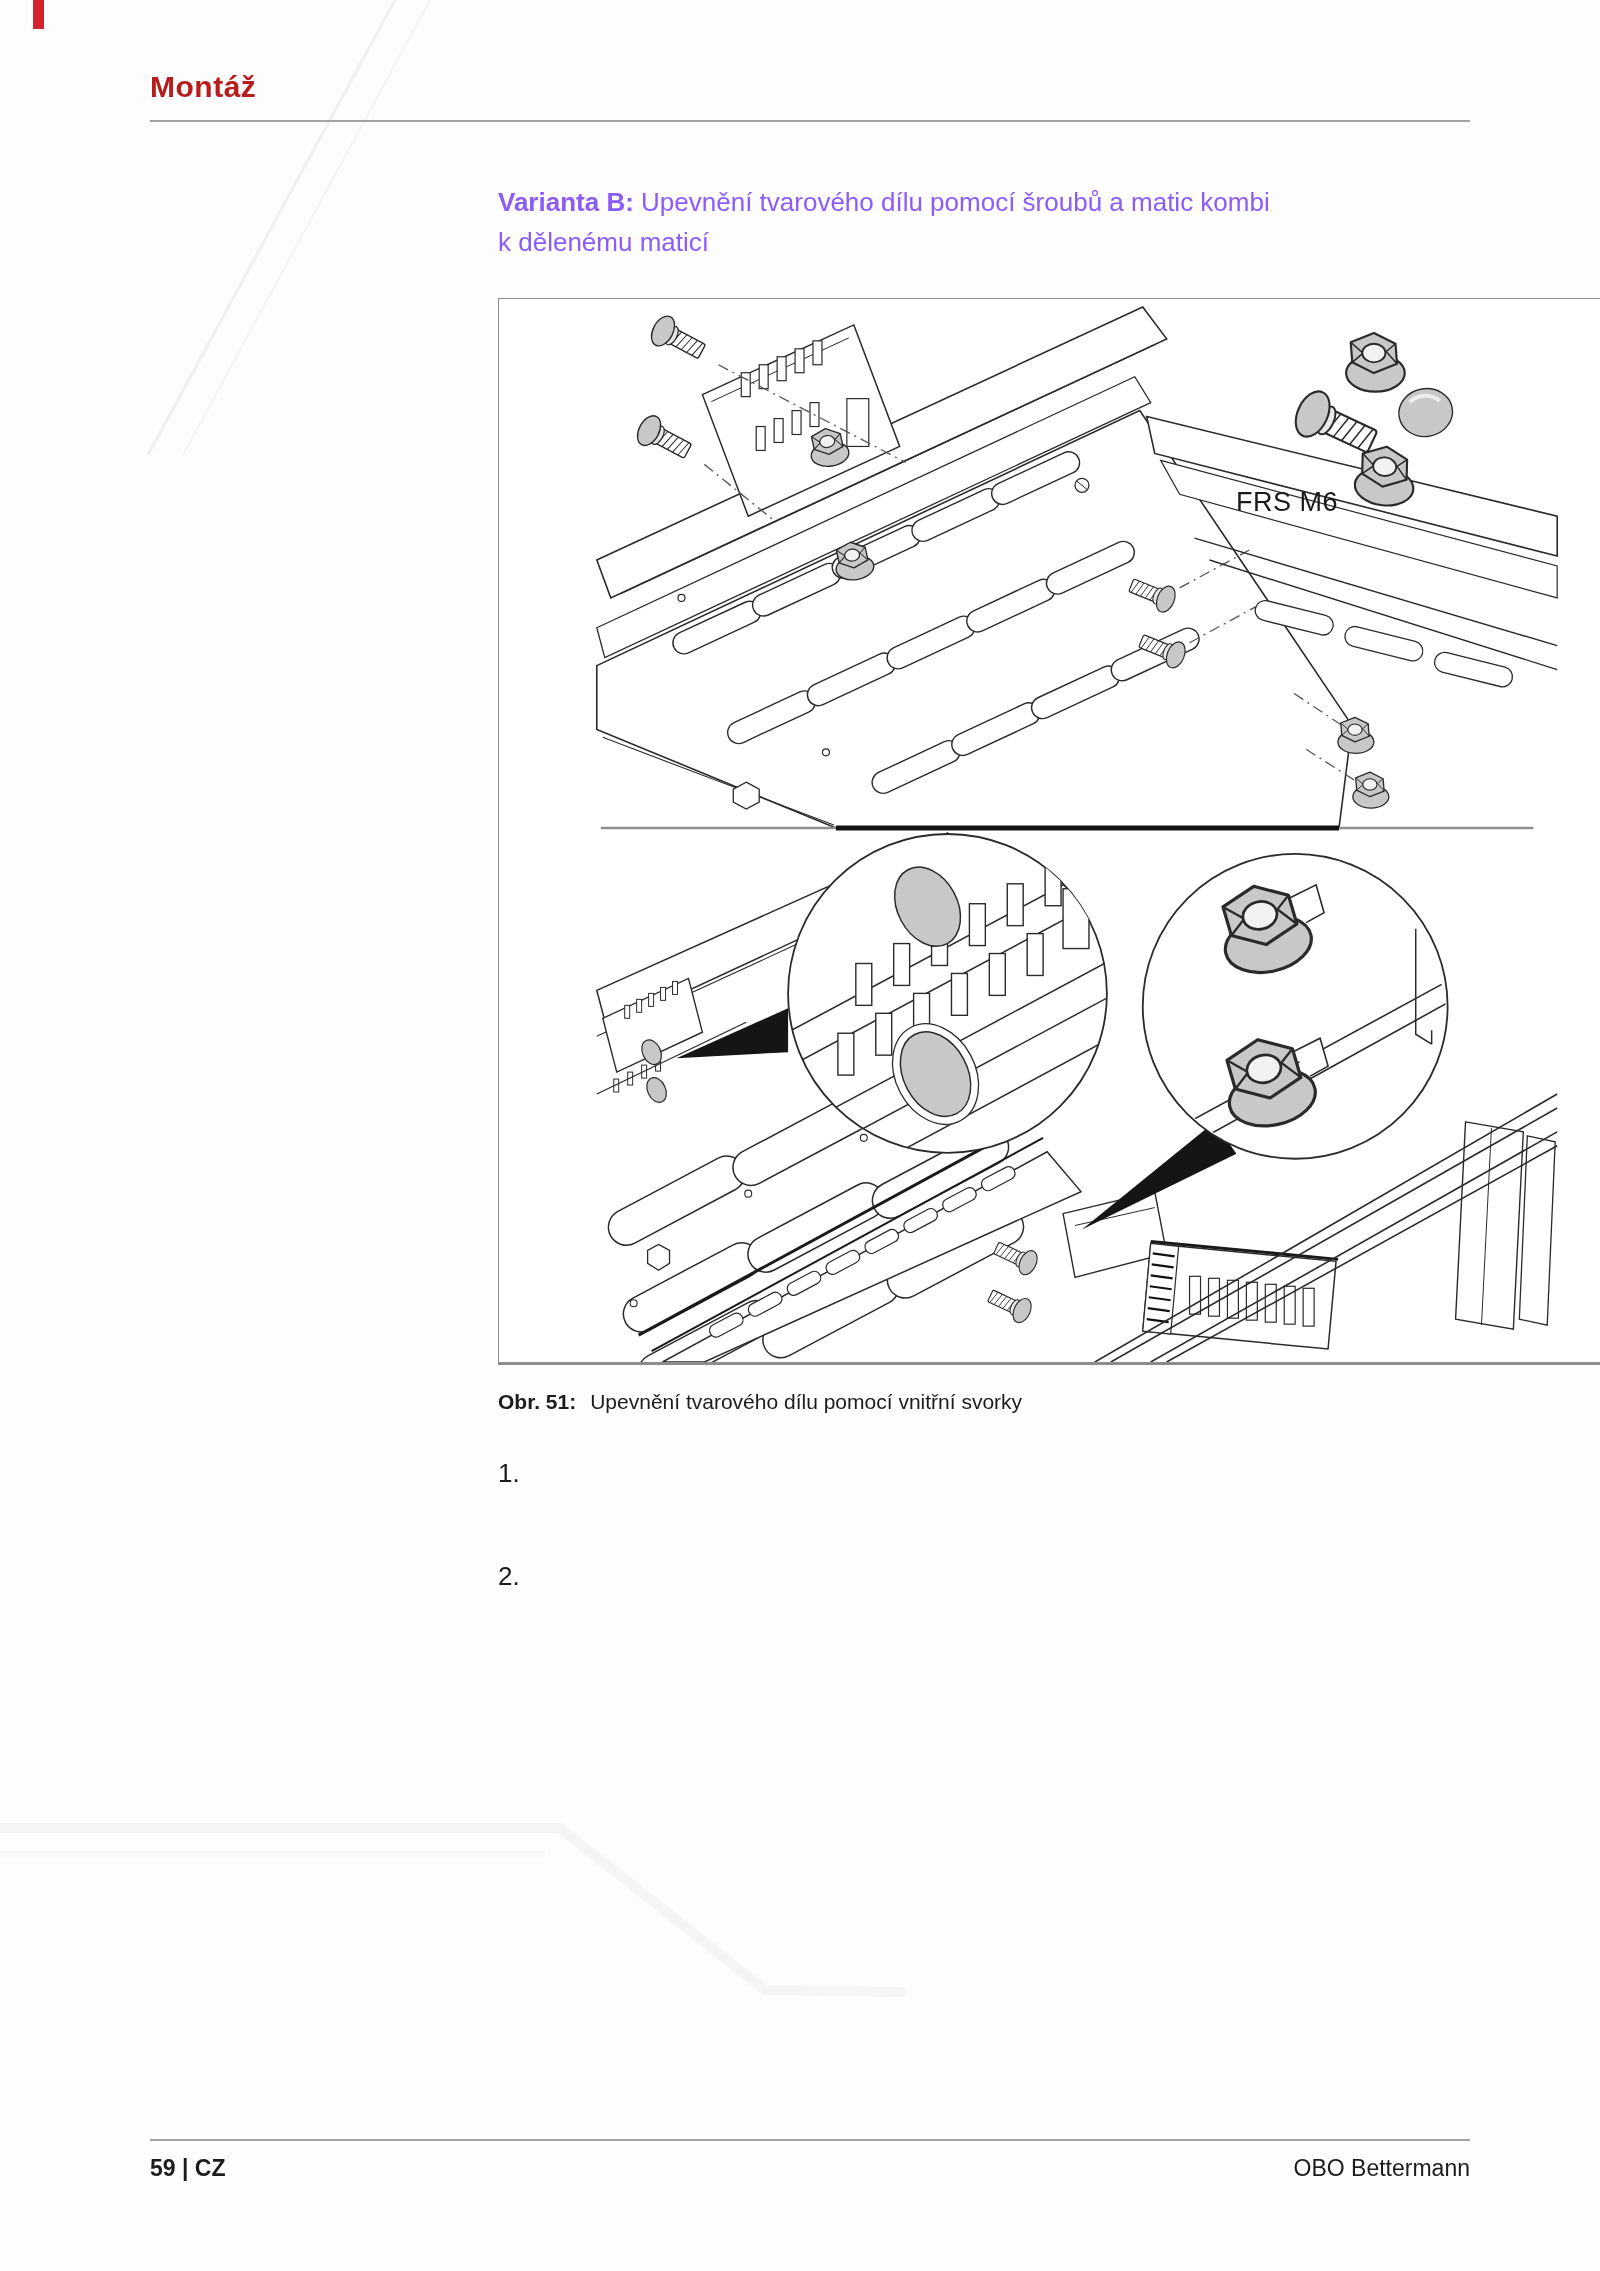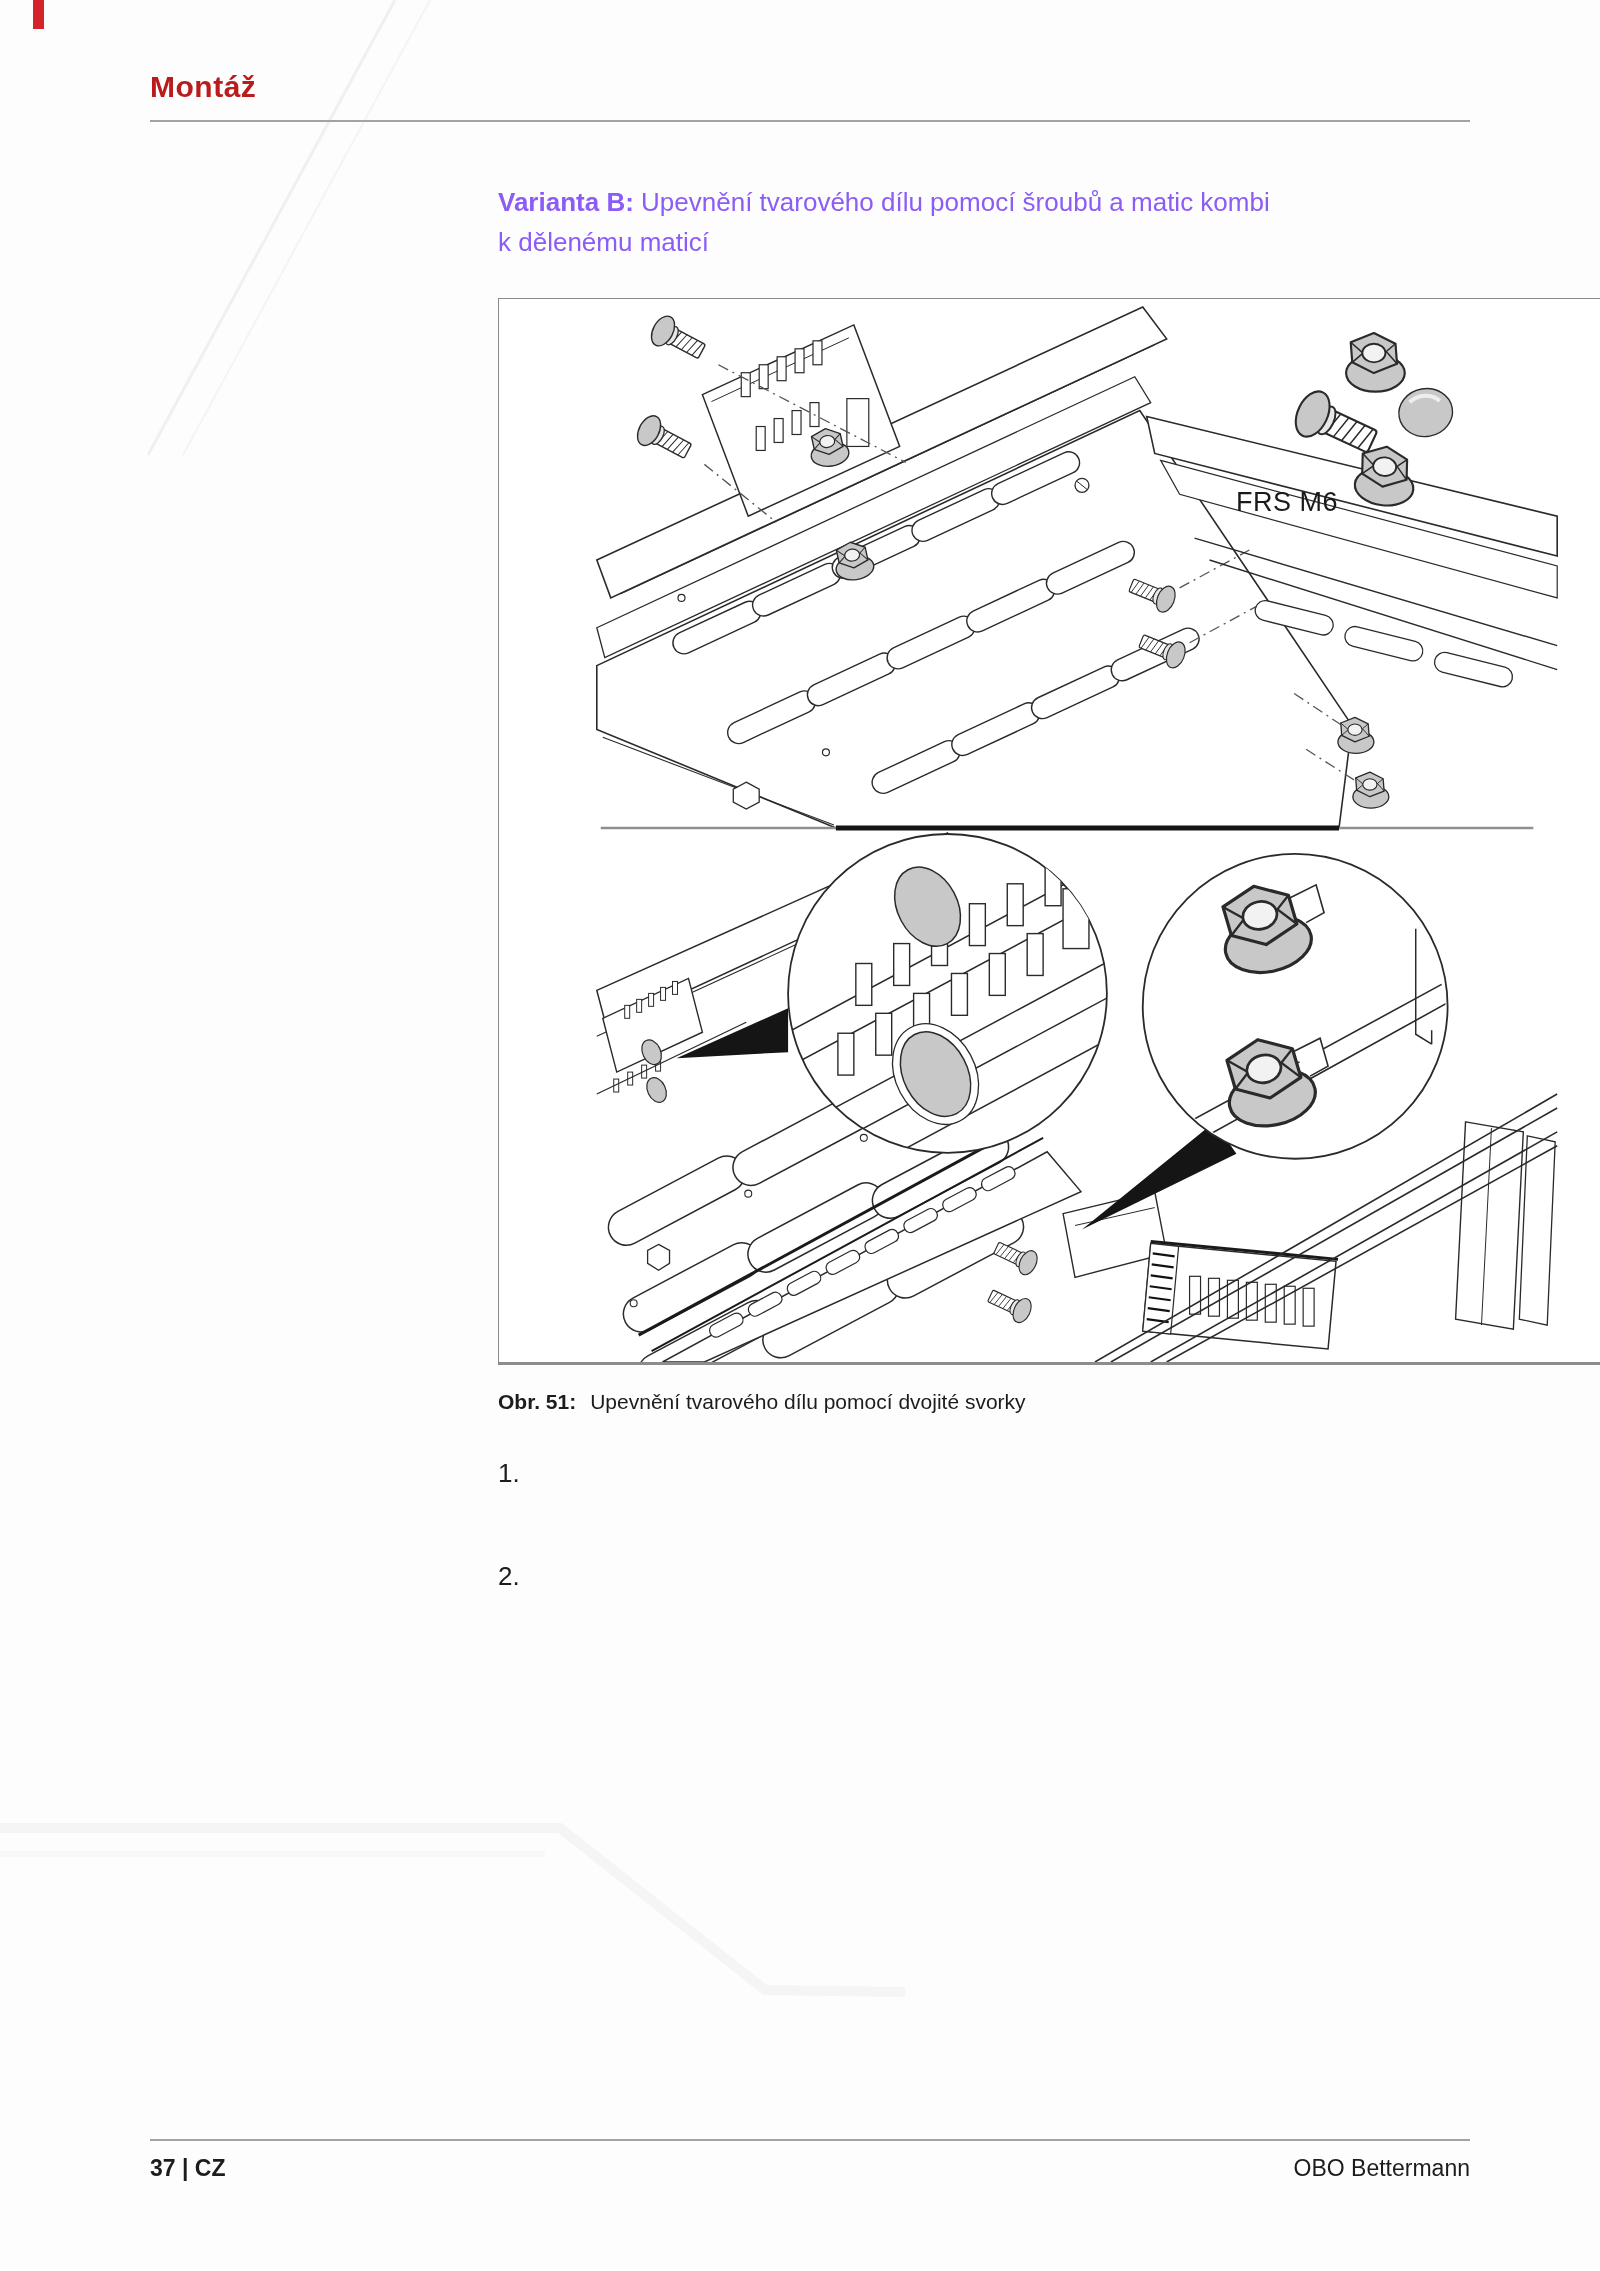--- a/index.html
+++ b/index.html
@@ -280,27 +280,27 @@
       <polyline points="694,602 722,588 730,616 712,626" fill="#fff" stroke="#2a2a2a" stroke-width="1.6"></polyline>
       <polyline points="698,756 726,742 734,770 716,780" fill="#fff" stroke="#2a2a2a" stroke-width="1.6"></polyline>
       <use href="#nut" transform="translate(668,630) rotate(-12) scale(2.3)"></use>
       <use href="#nut" transform="translate(672,784) rotate(-12) scale(2.3)"></use>
     </g>
   </svg>
   <span class="abs figure-part-label">FRS M6</span>
 </div>
 
 <div class="abs figure-caption">
-  <span class="cap-label">Obr. 51:</span><span class="cap-text">Upevnění tvarového dílu pomocí dvojité svorky</span>
+  <span class="cap-label">Obr. 51:</span><span class="cap-text">Upevnění tvarového dílu pomocí vnitřní svorky</span>
 </div>
 
 <div class="abs step s1">
   <span class="num">1.</span>
 </div>
 <div class="abs step s2">
   <span class="num">2.</span>
 </div>
 
 <div class="abs rule bottom"></div>
 <div class="abs footer-row">
-  <span class="footer-left">37 | CZ</span>
+  <span class="footer-left">59 | CZ</span>
   <span class="footer-right">OBO Bettermann</span>
 </div>
 
 </body></html>

